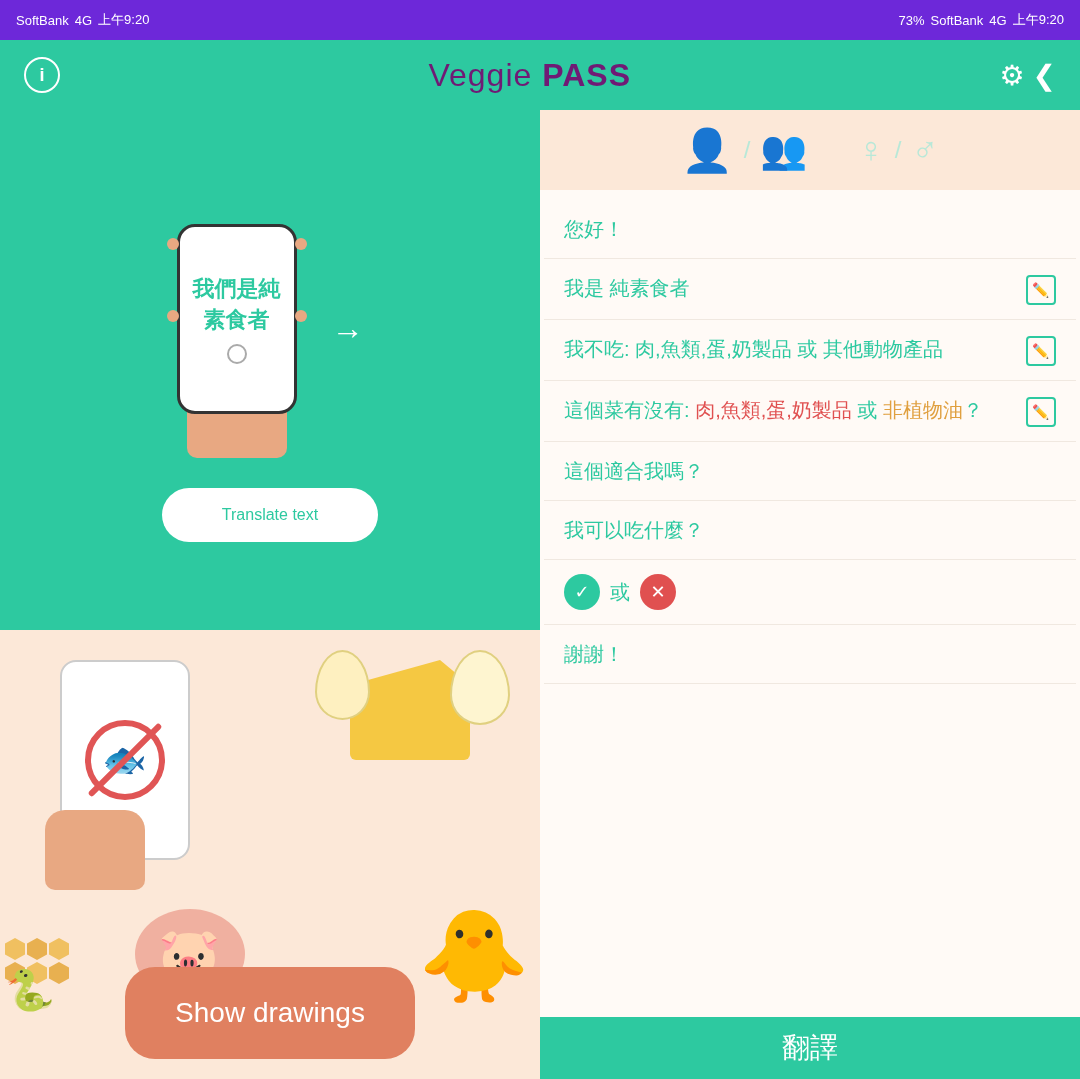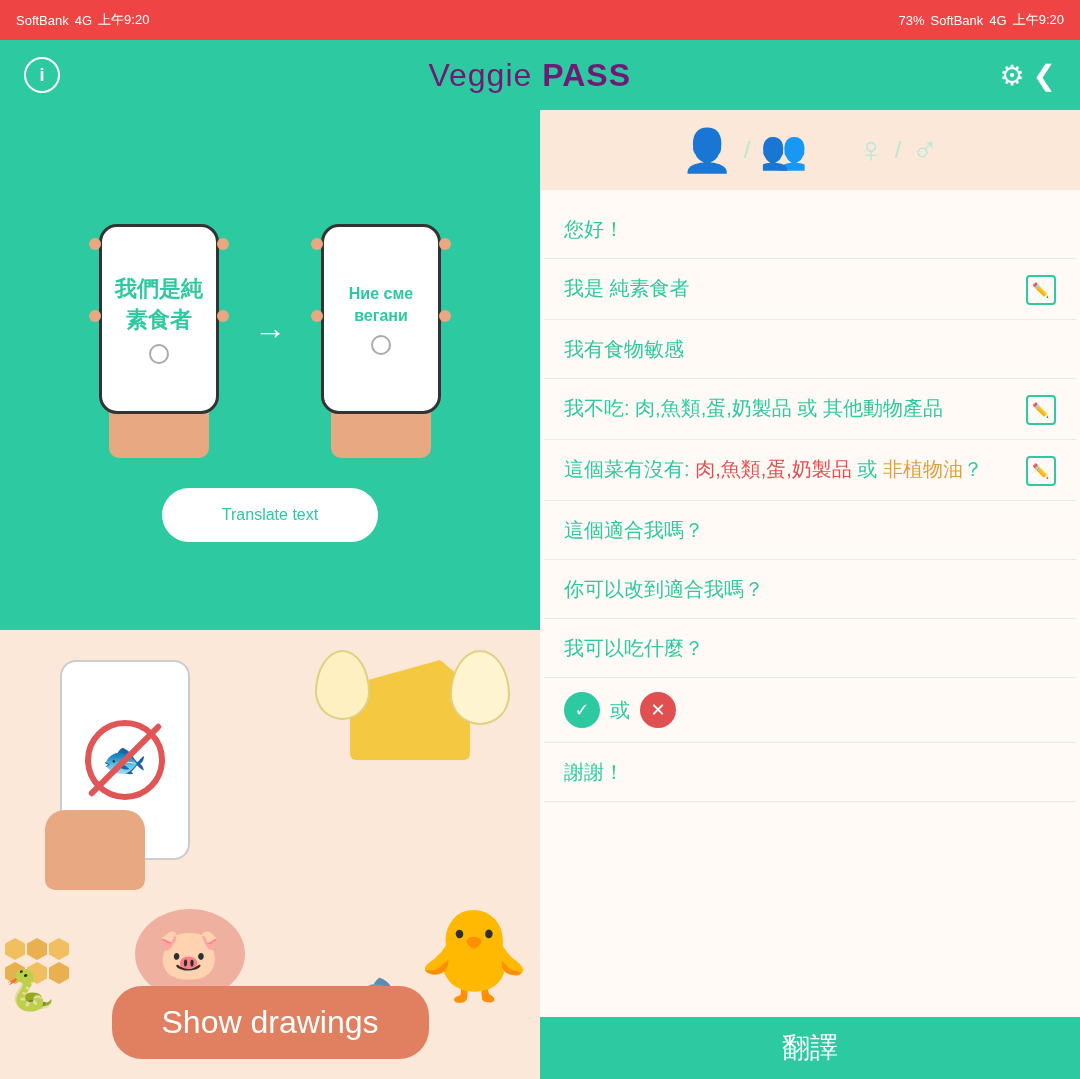--- a/index.html
+++ b/index.html
@@ -8,21 +8,21 @@
       height: 1079px;
       font-family: -apple-system, 'Helvetica Neue', Arial, sans-serif;
       overflow: hidden;
       background: #f5f5f5;
     }
 
     
     .status-bar {
       width: 1080px;
       height: 40px;
-      background: #ef4444;
+      background: #6d28d9;
       display: flex;
       justify-content: space-between;
       align-items: center;
       padding: 0 16px;
     }
     .status-left, .status-right {
       display: flex;
       align-items: center;
       gap: 6px;
       font-size: 13px;
@@ -203,22 +203,22 @@
       background: #fef0c0;
       border-radius: 50% 50% 50% 50% / 60% 60% 40% 40%;
       border: 2px solid #e0d080;
     }
 
     .show-drawings-btn {
       background: #e08060;
       color: white;
       border: none;
       border-radius: 30px;
-      padding: 18px 50px;
-      font-size: 32px;
+      padding: 30px 50px;
+      font-size: 28px;
       font-weight: 500;
       cursor: pointer;
       position: relative;
       z-index: 10;
     }
 
     
     .right-panel {
       width: 540px;
       height: 100%;
@@ -441,35 +441,20 @@
           </div>
           <div style="position:absolute;top:40px;right:0;display:flex;flex-direction:column;gap:60px;z-index:3;">
             <div class="pd"></div>
             <div class="pd"></div>
           </div>
           <div class="hand-base"></div>
         </div>
 
         <div class="arrow-between">→</div>
 
-        <div class="phone-hand-wrap">
-          <div class="phone-card">
-            <span class="phone-text-ru">Ние сме вегани</span>
-            <div class="phone-home-btn"></div>
-          </div>
-          <div style="position:absolute;top:40px;left:0;display:flex;flex-direction:column;gap:60px;z-index:3;">
-            <div class="pd"></div>
-            <div class="pd"></div>
-          </div>
-          <div style="position:absolute;top:40px;right:0;display:flex;flex-direction:column;gap:60px;z-index:3;">
-            <div class="pd"></div>
-            <div class="pd"></div>
-          </div>
-          <div class="hand-base"></div>
-        </div>
       </div>
 
       <button class="translate-btn">Translate text</button>
     </div>
 
     <div class="drawings-section">
       <div class="drawings-illustration">
         <div class="food-items">
 
           <div class="phone-fish">
@@ -525,43 +510,37 @@
 
       <div class="phrase-item">
         <span class="phrase-text">您好！</span>
       </div>
 
       <div class="phrase-item">
         <span class="phrase-text">我是 純素食者</span>
         <div class="edit-icon"></div>
       </div>
 
-      <div class="phrase-item">
-        <span class="phrase-text">我有食物敏感</span>
-      </div>
 
       <div class="phrase-item">
         <span class="phrase-text">我不吃: 肉,魚類,蛋,奶製品 或 其他動物產品</span>
         <div class="edit-icon"></div>
       </div>
 
       <div class="phrase-item">
         <span class="phrase-text">
           這個菜有沒有: <span class="highlight-red">肉,魚類,蛋,奶製品</span> 或 <span class="highlight-orange">非植物油</span>？
         </span>
         <div class="edit-icon"></div>
       </div>
 
       <div class="phrase-item">
         <span class="phrase-text">這個適合我嗎？</span>
       </div>
 
-      <div class="phrase-item">
-        <span class="phrase-text">你可以改到適合我嗎？</span>
-      </div>
 
       <div class="phrase-item">
         <span class="phrase-text">我可以吃什麼？</span>
       </div>
 
       <div class="yes-no-row">
         <div class="yes-badge">
           <span>✓</span>
         </div>
         <span class="or-text">或</span>

